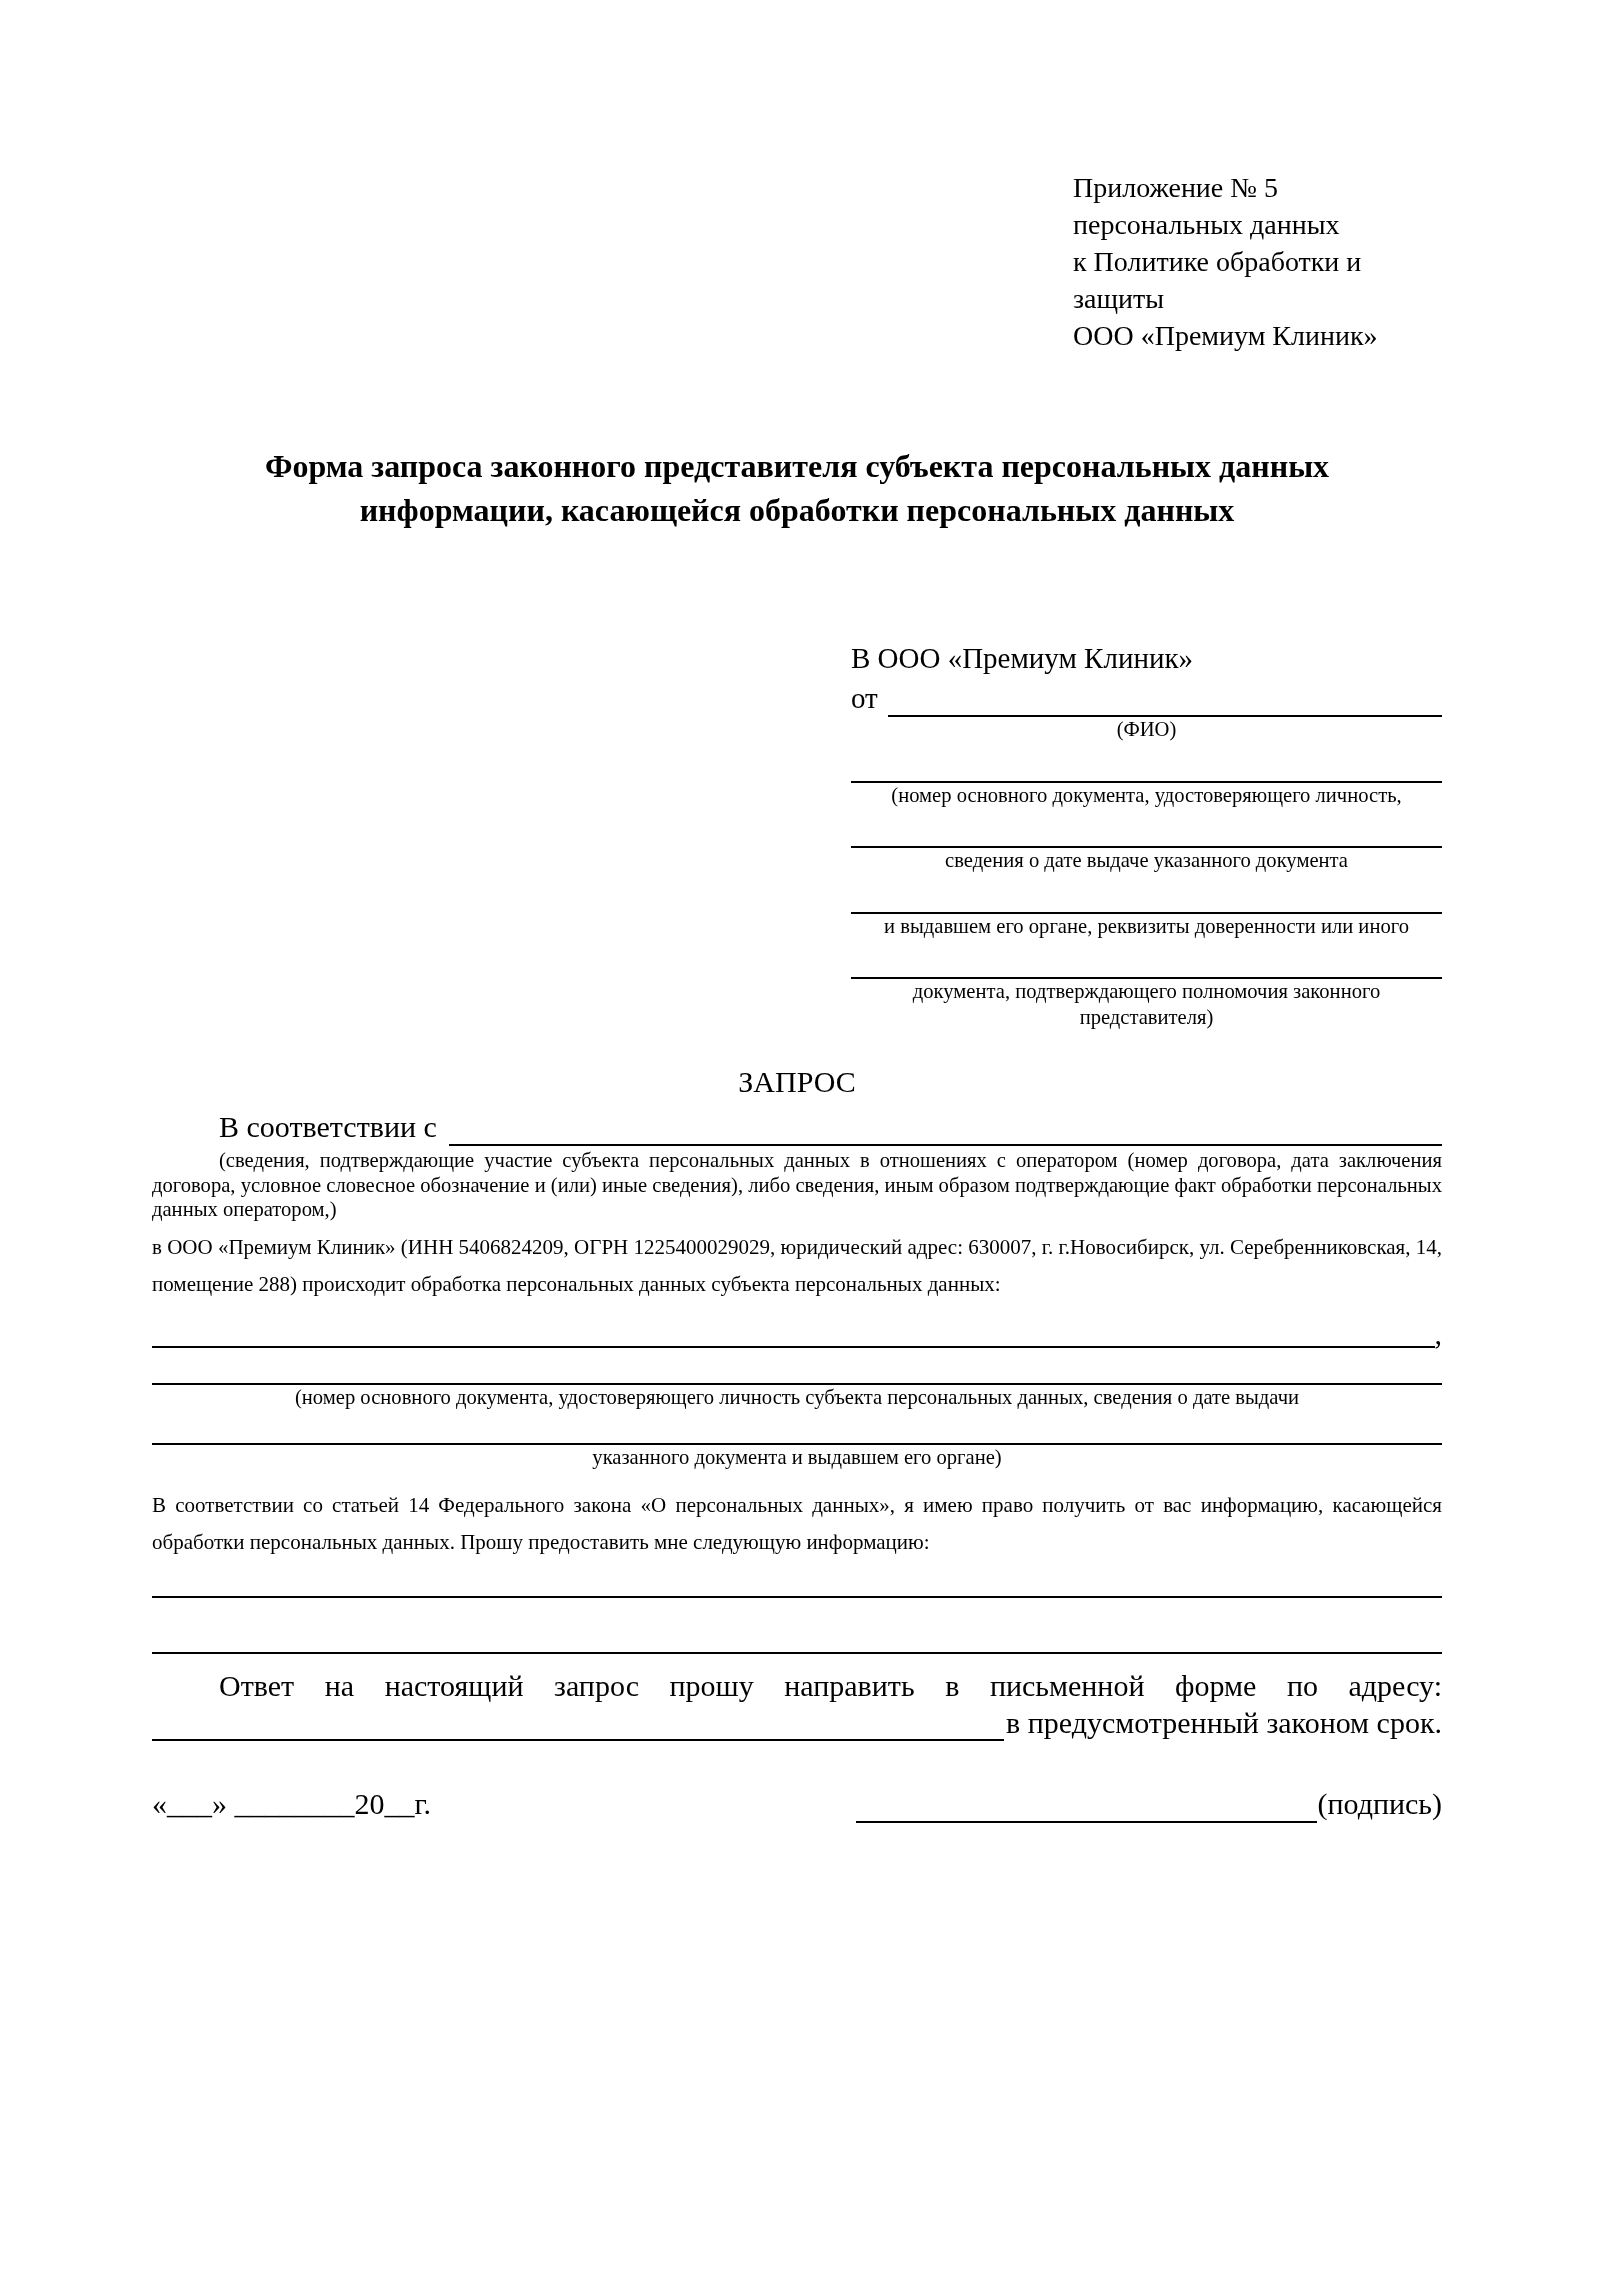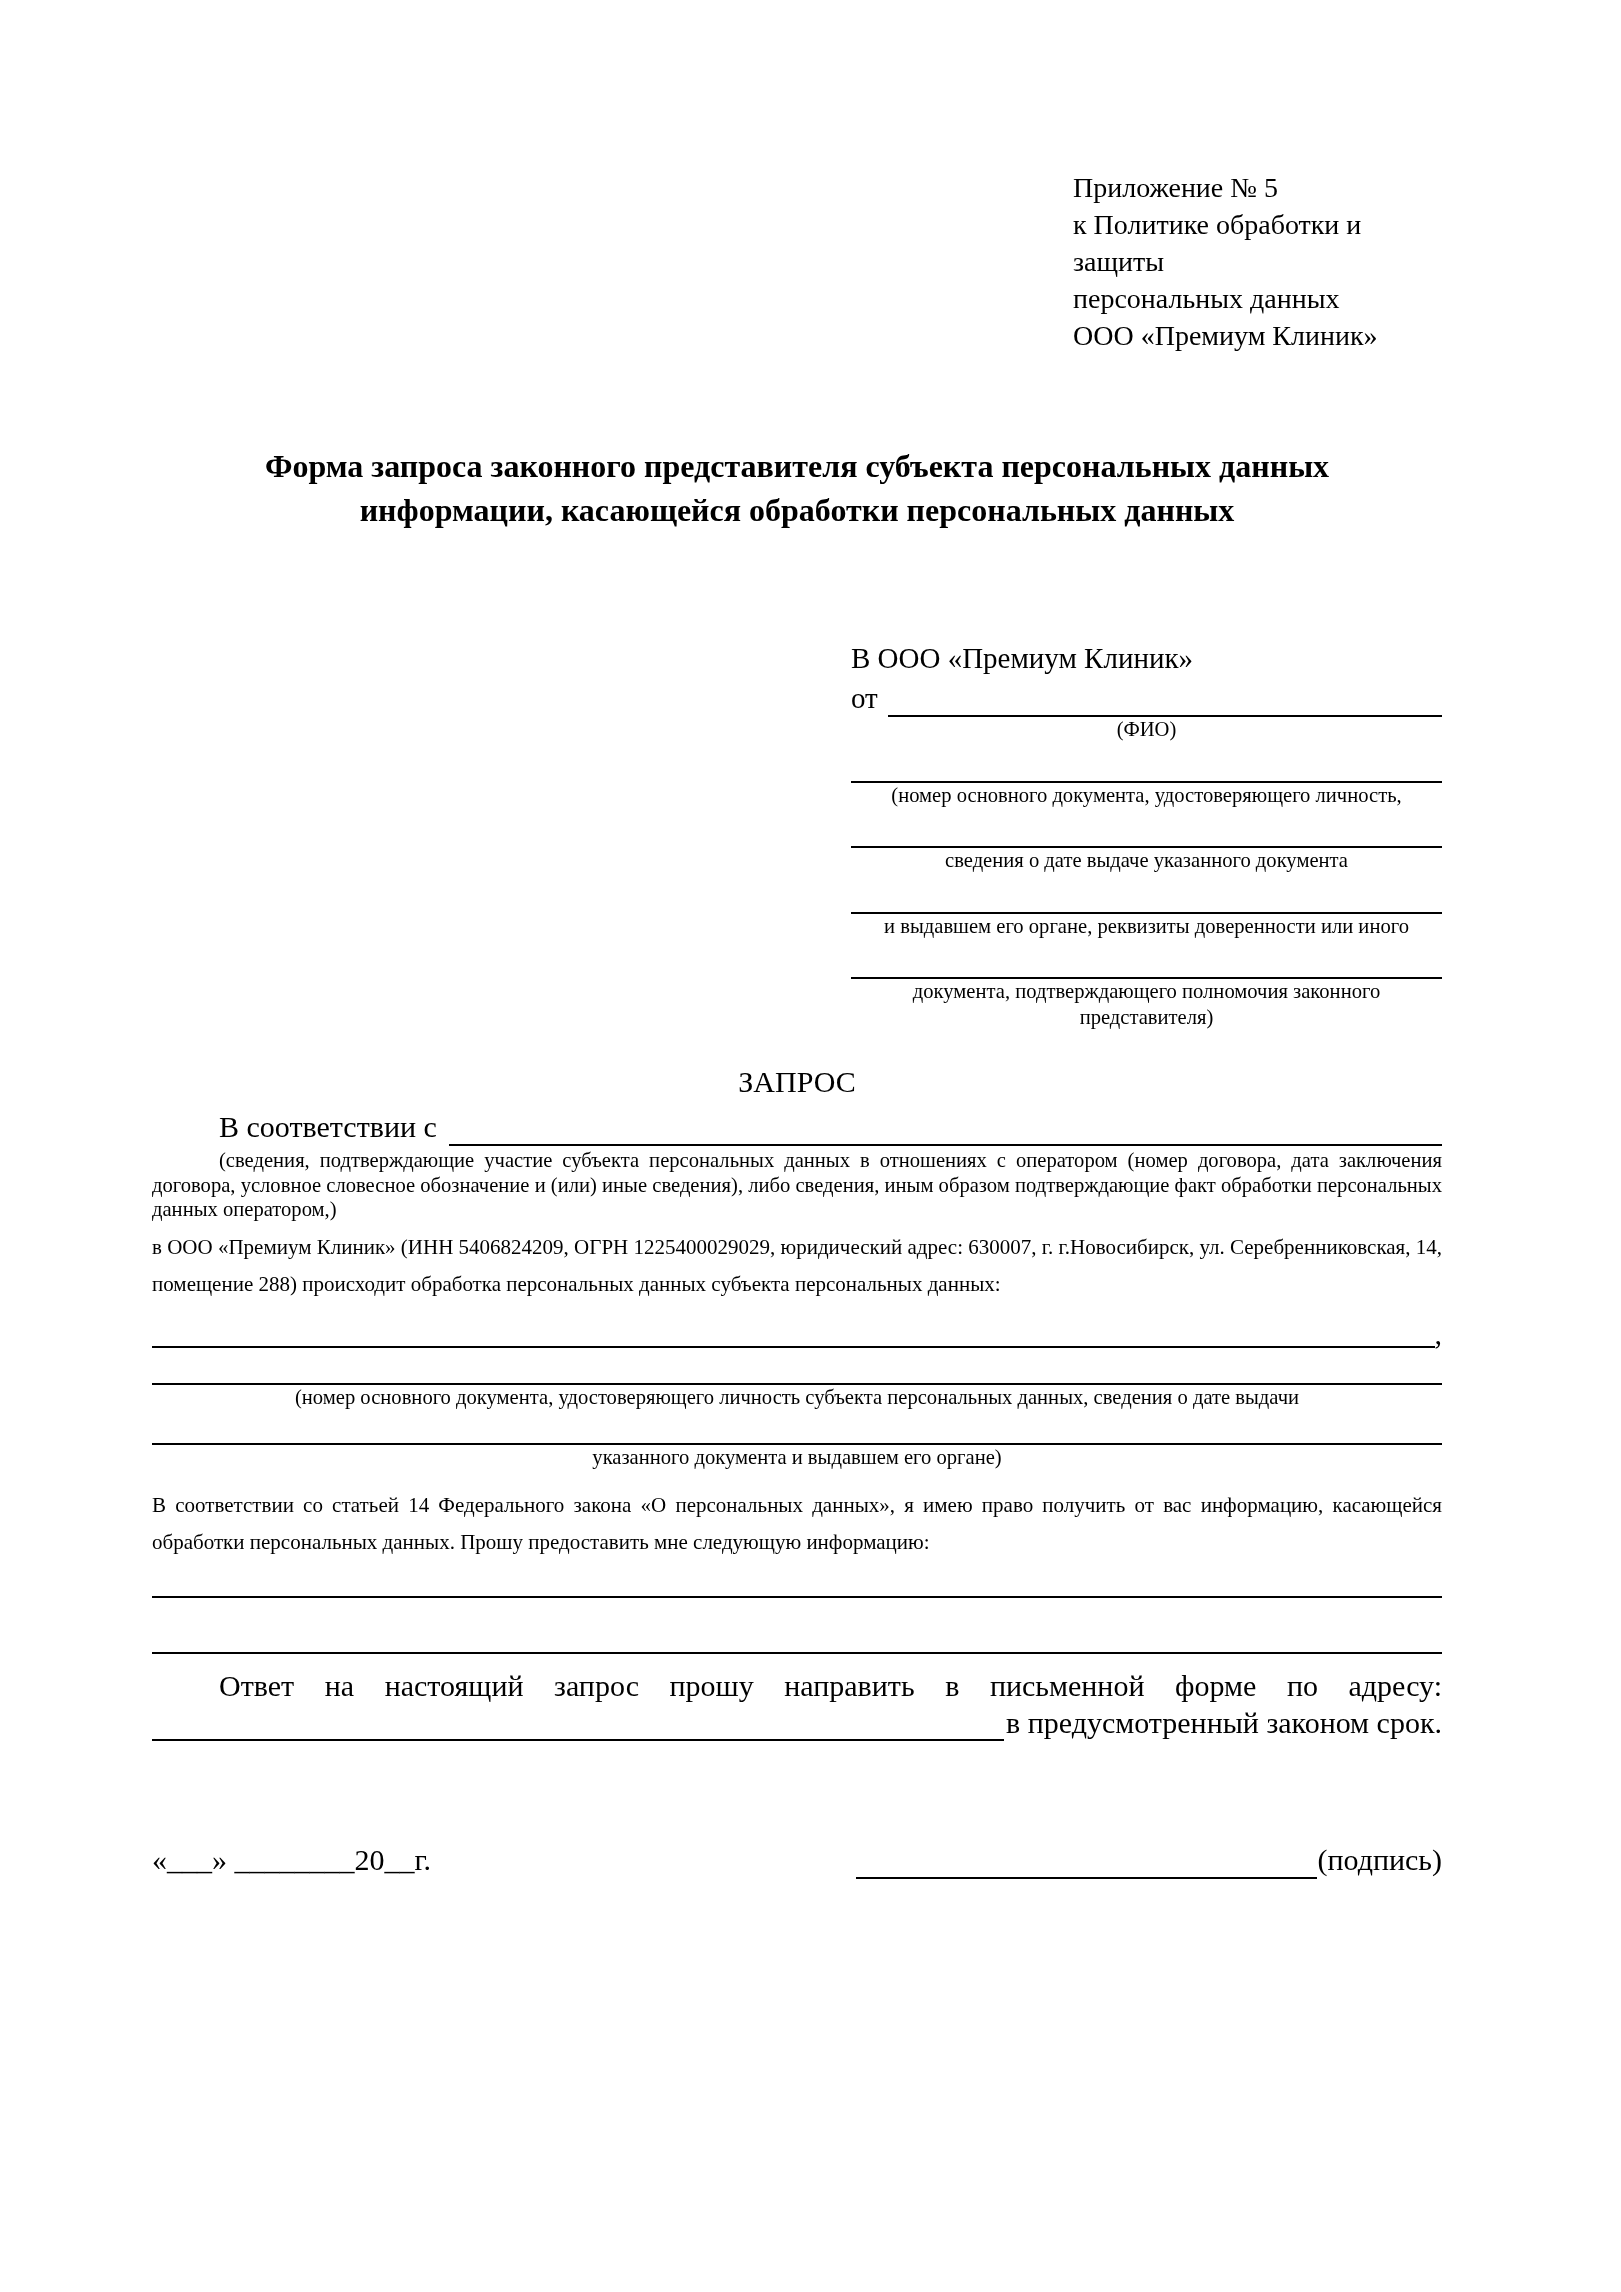--- a/index.html
+++ b/index.html
@@ -38,34 +38,34 @@
   .comma { flex:0 0 auto; font-size:30px; line-height:29px; }
   .caption-wide { font-size:20.6px; line-height:25.5px; text-align:center; }
   .law-par { margin-top:15.7px; }
   .blank-1 { margin-top:35px; }
   .blank-2 { margin-top:54px; }
   .reply-1 { margin-top:13.7px; font-size:30px; line-height:37px; text-align:justify; text-align-last:justify; text-indent:67px; }
   .reply-2 { font-size:30px; line-height:37px; }
   .reply-2 .fill { height:29px; }
   .reply-suffix { flex:0 0 auto; padding-left:2px; }
   
-  .footer { margin-top:100px; font-size:30px; line-height:38px; display:flex; align-items:flex-end; }
+  .footer { margin-top:44px; font-size:30px; line-height:38px; display:flex; align-items:flex-end; }
   .footer-spacer { flex:1 1 auto; }
   .sig-line { flex:0 0 auto; width:461px; border-bottom:2.9px solid #000; height:29px; }
   .sig-caption { flex:0 0 auto; }
 </style>
 </head>
 <body>
 
 <div class="page">
 
   <div class="appendix">
     <div>Приложение № 5</div>
+    <div>персональных данных</div>
     <div>к Политике обработки и защиты</div>
-    <div>персональных данных</div>
     <div>ООО «Премиум Клиник»</div>
   </div>
 
   <div class="doc-title">
     <div>Форма запроса законного представителя субъекта персональных данных</div>
     <div>информации, касающейся обработки персональных данных</div>
   </div>
 
   <div class="addr">
     <div>В ООО «Премиум Клиник»</div>

